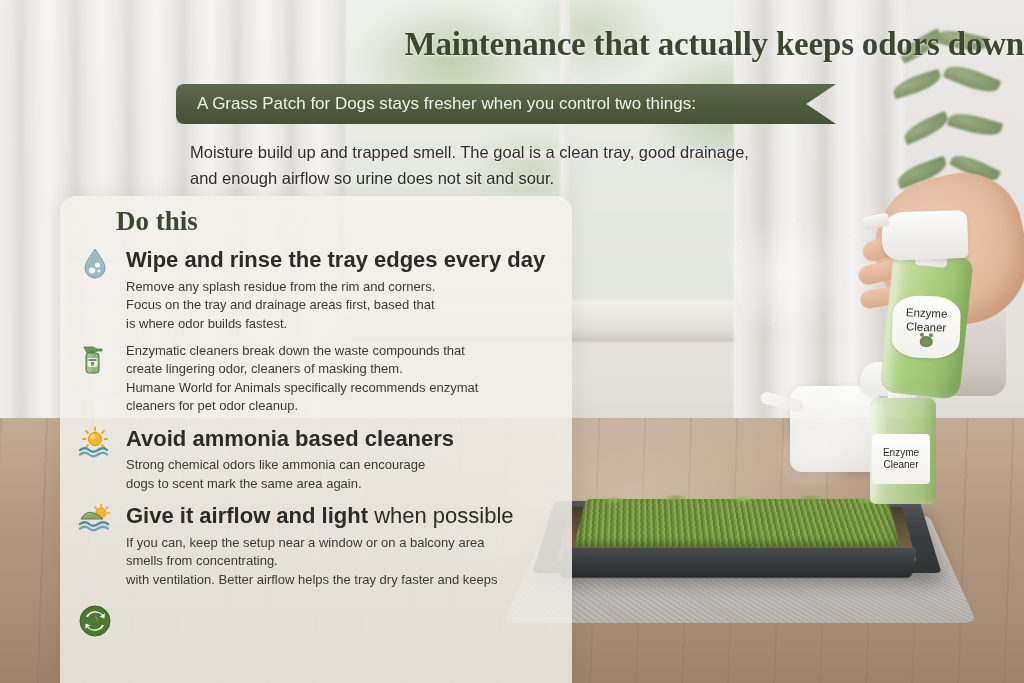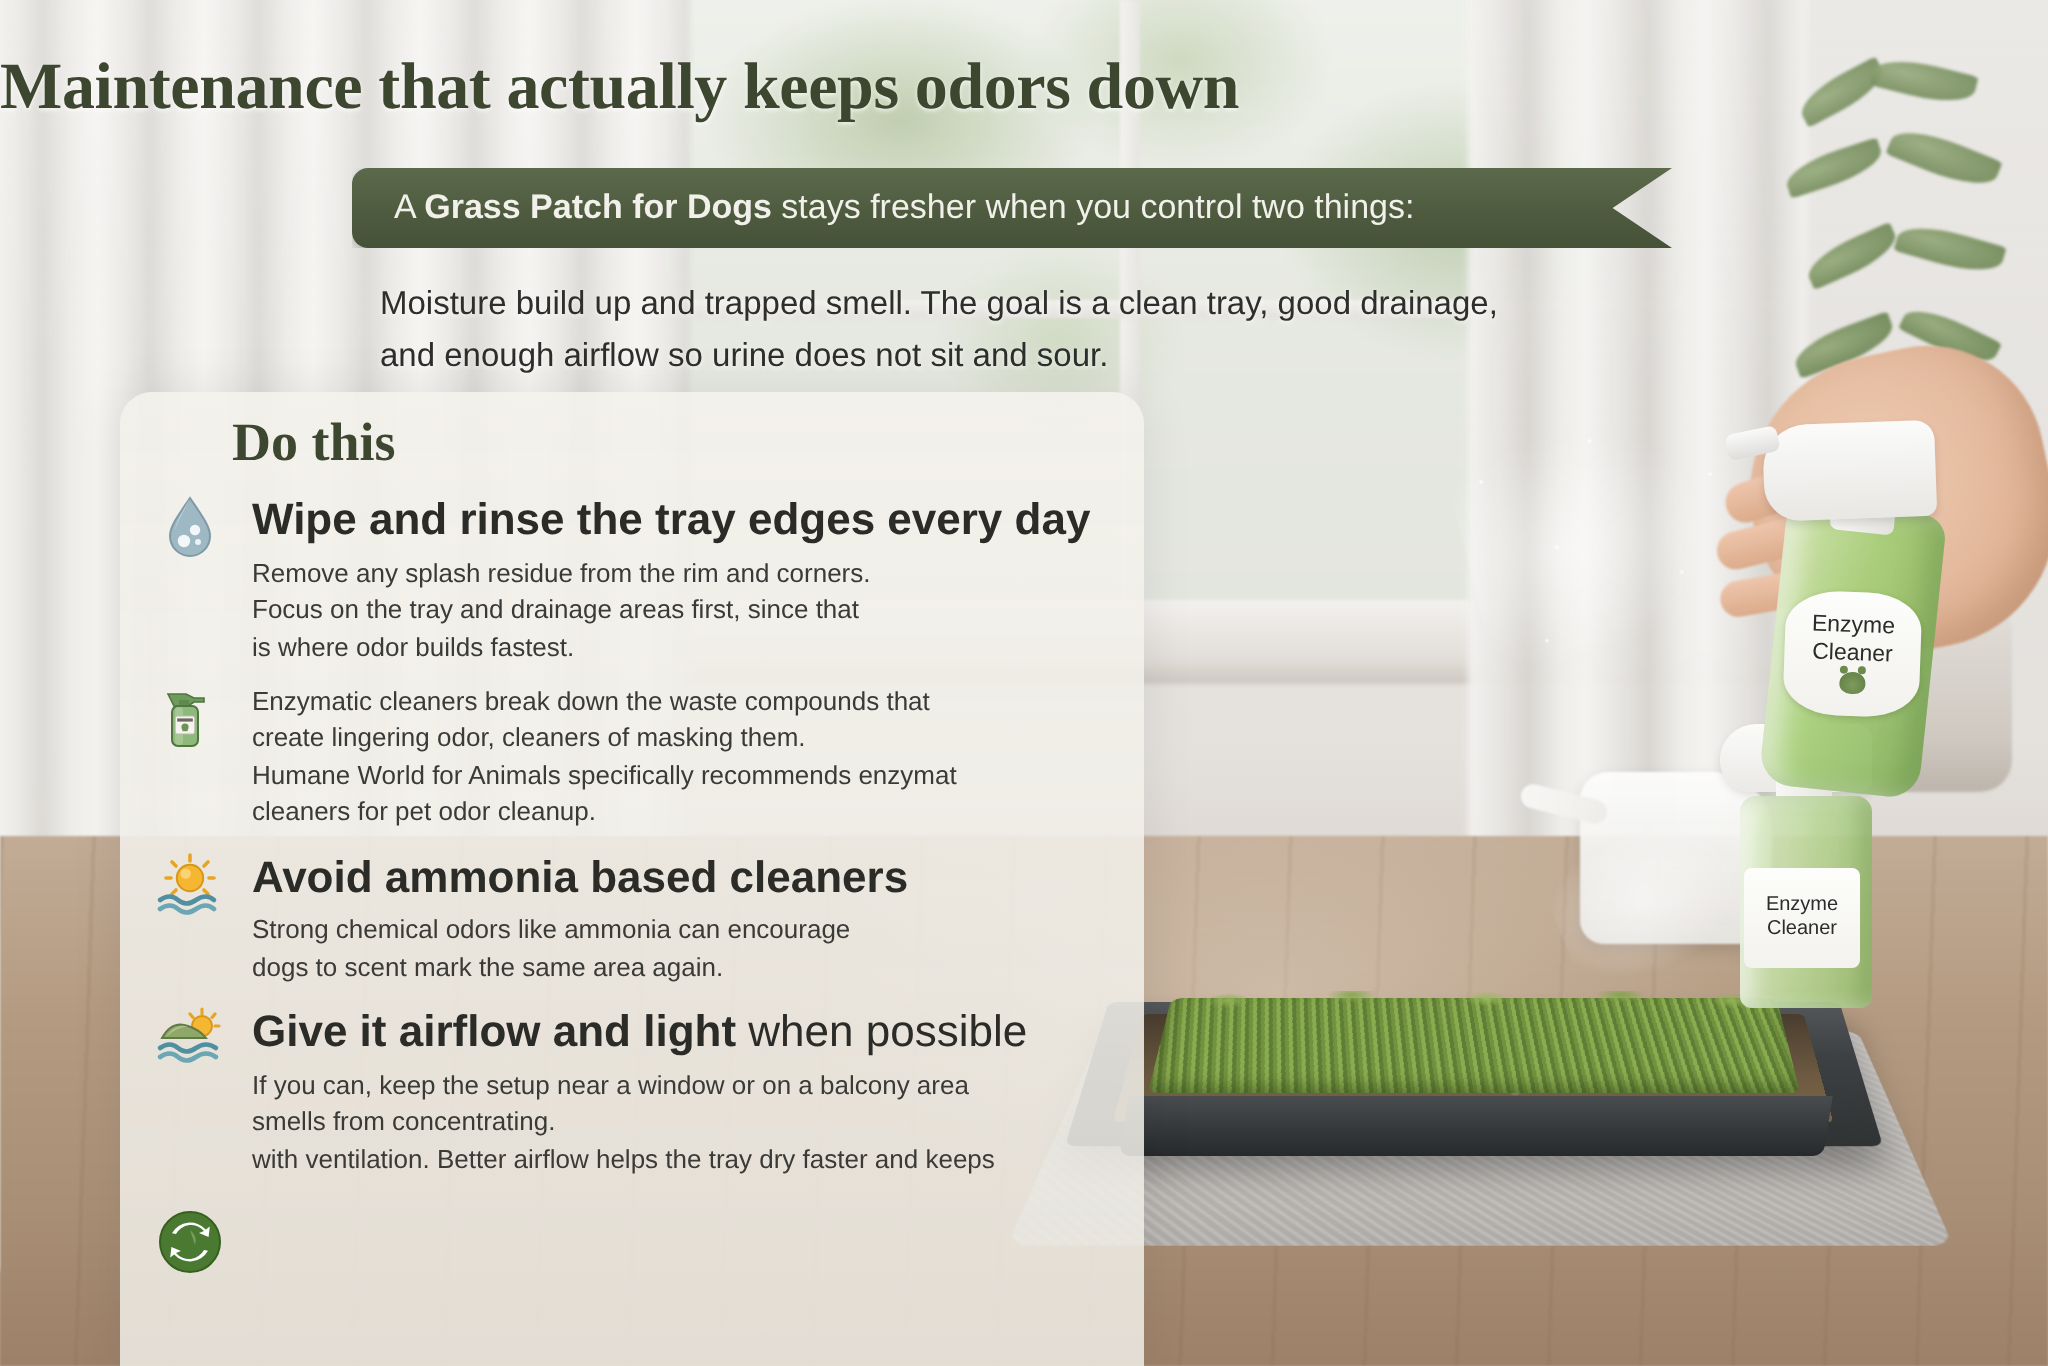--- a/index.html
+++ b/index.html
@@ -286,21 +286,21 @@
 
   
   .photo-soft { position:absolute; inset:0; pointer-events:none;
     background:linear-gradient(180deg, rgba(255,255,255,.10), rgba(255,255,255,0) 35%); }
 
   
   .overlay { position:absolute; inset:0; }
 
   .title {
     position:absolute; left:0; top:26px; width:1024px;
-    text-align:left;
+    text-align:right;
     font-family:"Liberation Serif", serif;
     font-weight:bold;
     font-size:33px;
     color:#3d4730;
     letter-spacing:-.2px;
     text-shadow:0 1px 2px rgba(255,255,255,.75);
   }
 
   .banner {
     position:absolute; left:176px; top:84px; width:660px; height:40px;
@@ -308,21 +308,21 @@
     border-radius:8px 0 0 8px;
     clip-path:polygon(0 0, 100% 0, 95.5% 50%, 100% 100%, 0 100%);
     display:flex; align-items:center;
     box-shadow:0 2px 5px rgba(0,0,0,.2);
   }
   .banner-text {
     color:#f1f0ea; font-size:17px; padding-left:21px;
     font-family:"Liberation Sans", sans-serif;
     white-space:nowrap;
   }
-  .banner-text b { font-weight:bold; }
+  .banner-text b { font-weight:normal; }
 
   .intro {
     position:absolute; left:190px; top:140px; width:640px;
     font-size:16.5px; line-height:1.55; color:#2e2e2c;
     text-shadow:0 1px 2px rgba(255,255,255,.6);
   }
 
   
   .card {
     position:absolute; left:60px; top:196px; width:512px; height:487px;
@@ -459,21 +459,21 @@
           <path d="M17 3 C13 10 10 15 9.5 19 C12 12 15 8 17 3Z" fill="#c3d6de" opacity=".8"></path>
           <circle cx="19.5" cy="19" r="2.6" fill="#f2f7f9"></circle>
           <circle cx="14" cy="24.5" r="3.1" fill="#f2f7f9"></circle>
           <circle cx="21" cy="25" r="1.5" fill="#eaf2f5"></circle>
         </svg>
       </div>
       <div class="item-body">
         <div class="item-title"><span>Wipe and rinse the tray edges every day</span><span class="reg"></span></div>
         <div class="item-desc">
           <span class="ln">Remove any splash residue from the rim and corners.</span>
-          <span class="ln">Focus on the tray and drainage areas first, since that</span>
+          <span class="ln">Focus on the tray and drainage areas first, based that</span>
           <span class="ln">is where odor builds fastest.</span>
         </div>
       </div>
     </div>
 
     <div class="item">
       <div class="item-icon">
         <svg viewBox="0 0 34 34" width="34" height="34">
           <path d="M6 5 h9 l4 2 h5 v2 h-5 l-3 2 h-7 z" fill="#6f9a5c" stroke="#4f7641" stroke-width=".8"></path>
           <rect x="11.5" y="8" width="5" height="4" fill="#5f8a4e"></rect>

